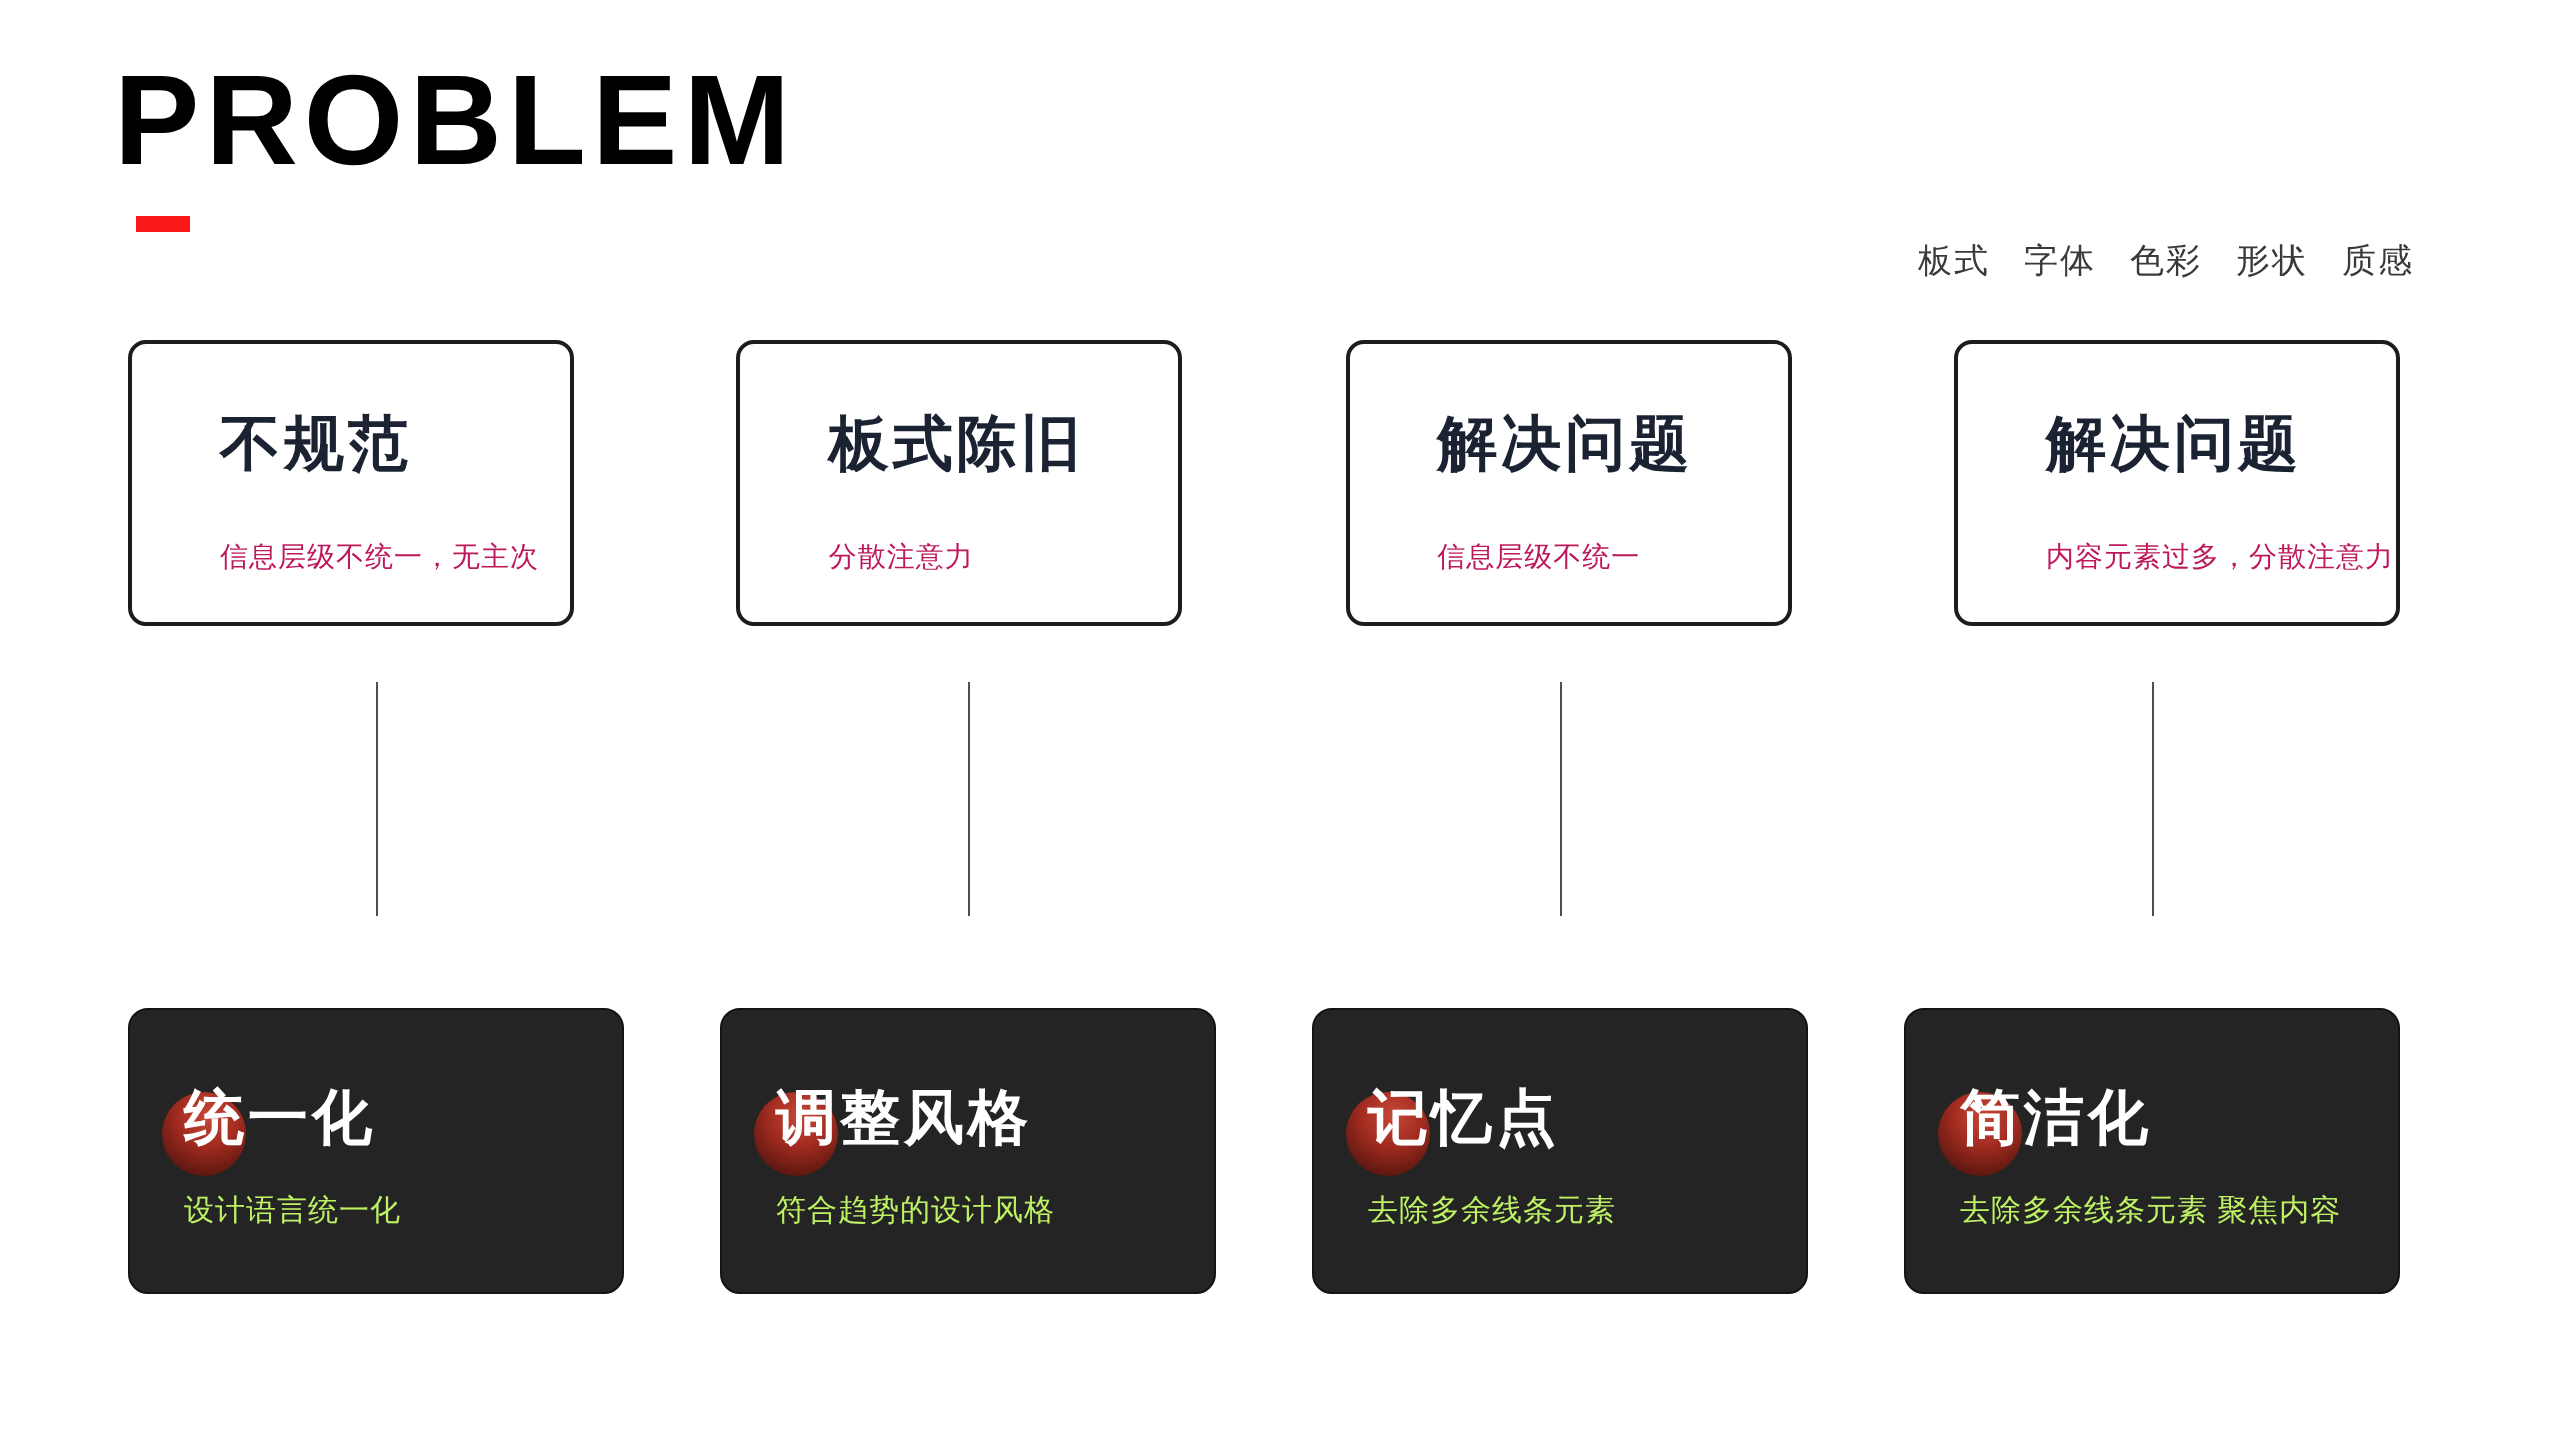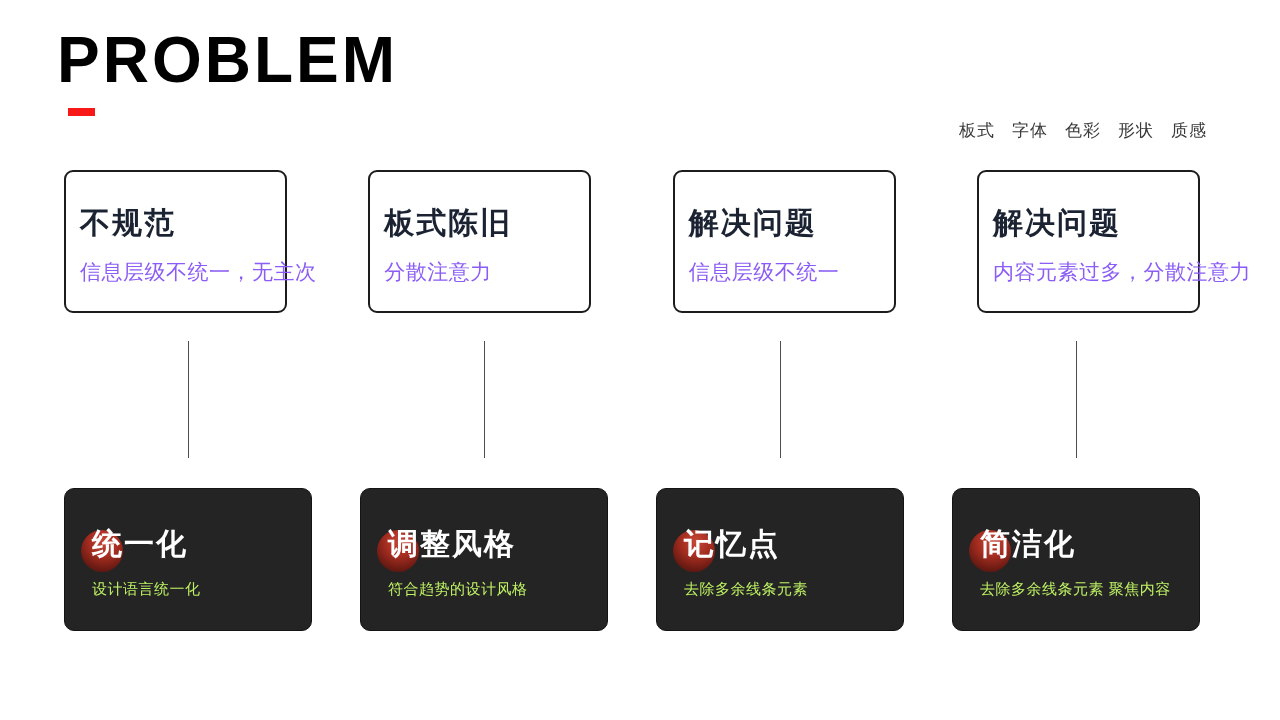--- a/index.html
+++ b/index.html
@@ -41,40 +41,41 @@
   .connector-line.c1 { left: 420px; }
   .connector-line.c2 { left: 716px; }
   .connector-line.c3 { left: 1012px; }
 
   
   .problem-card {
     width: 223px; height: 143px;
     background: #ffffff;
     border: 2px solid #1c1c1c;
     border-radius: 9px;
-    padding: 33px 20px 0 14px;
+    padding: 33px 20px 0 44px;
   }
   .problem-title {
     font-size: 30px; font-weight: 700; letter-spacing: 2px;
     color: #1b2333; line-height: 1.2; white-space: nowrap;
   }
   .problem-desc {
-    margin-top: 17px; font-size: 21px; letter-spacing: 0.5px;
-    color: #8b5cf6; white-space: nowrap;
+    margin-top: 29px; font-size: 14px; letter-spacing: 0.5px;
+    color: #be185d; white-space: nowrap;
   }
 
   
   .solution-card {
     position: relative;
     width: 248px; height: 143px;
     background: #242424;
     border: 1px solid #141414;
     border-radius: 10px;
     padding: 37px 4px 0 27px;
     overflow: hidden;
+    margin-top: 16px;
   }
   .solution-title {
     position: relative; z-index: 1;
     font-size: 30px; font-weight: 700; letter-spacing: 2px;
     color: #ffffff; line-height: 1.2; white-space: nowrap;
   }
   .solution-desc {
     position: relative; z-index: 1;
     margin-top: 18px; font-size: 15px; letter-spacing: 0.5px;
     color: #bef264; white-space: nowrap;

